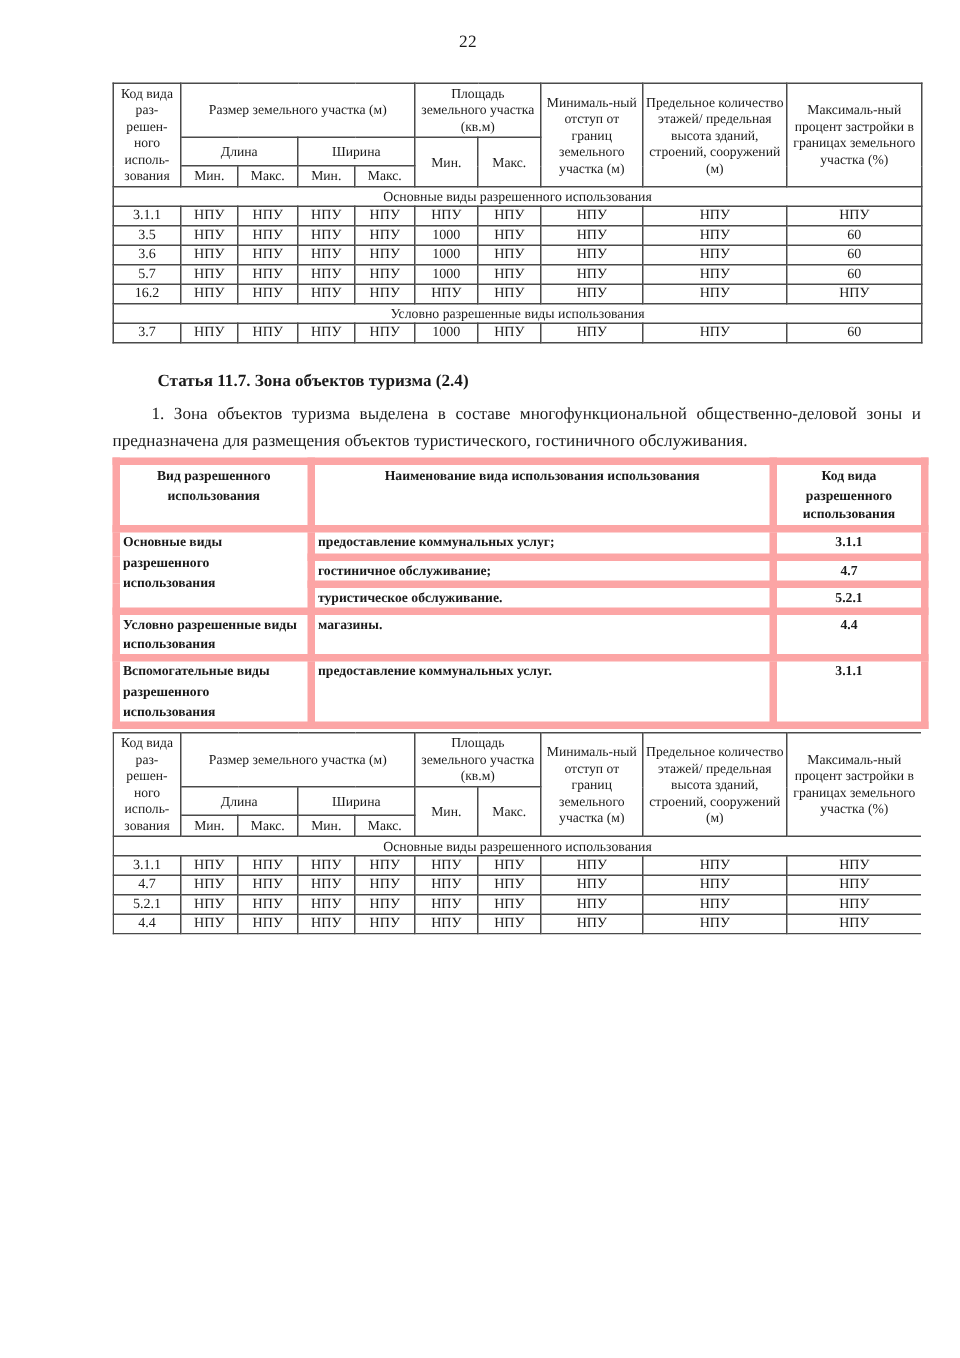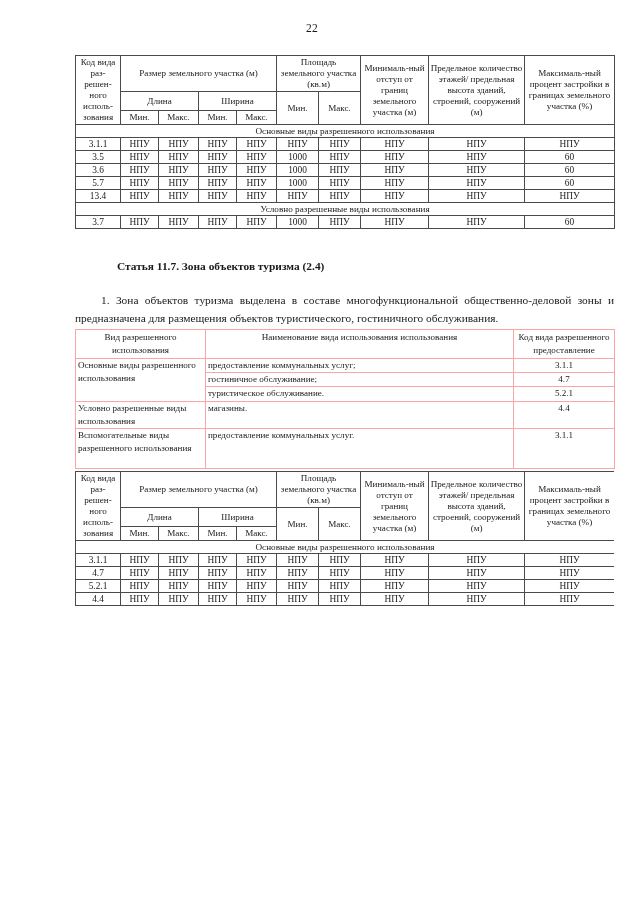--- a/index.html
+++ b/index.html
@@ -73,22 +73,22 @@
 
   
   table.kinds {
     width: 539px;
     border-collapse: collapse;
     table-layout: fixed;
     font-size: 9.1px;
     line-height: 12.6px;
   }
   table.kinds td, table.kinds th {
-    border: 1px solid #fca5a5;
-    font-weight: normal;
+    border: 5px solid #fca5a5;
+    font-weight: bold;
     vertical-align: top;
     padding: 0 2px;
   }
   table.kinds th.kh {
     text-align: center;
     vertical-align: top;
     padding: 1px 2px 2px 2px;
     line-height: 12.4px;
   }
   table.kinds td.left {
@@ -98,21 +98,21 @@
   }
   table.kinds td.code {
     text-align: center;
     vertical-align: top;
   }
 
   
   h2.article {
     font-size: 11.4px;
     font-weight: bold;
-    margin: 16px;
+    margin: 4px;
     padding: 0;
     line-height: 14px;
     text-indent: 26px;
   }
   p.para {
     font-size: 11.4px;
     margin: 0;
     padding: 0;
     line-height: 17.6px;
     text-align: justify;
@@ -215,21 +215,21 @@
           <td class="d">НПУ</td>
           <td class="d">НПУ</td>
           <td class="d">НПУ</td>
           <td class="d">1000</td>
           <td class="d">НПУ</td>
           <td class="d">НПУ</td>
           <td class="d">НПУ</td>
           <td class="d">60</td>
         </tr>
         <tr>
-          <td class="d">13.4</td>
+          <td class="d">16.2</td>
           <td class="d">НПУ</td>
           <td class="d">НПУ</td>
           <td class="d">НПУ</td>
           <td class="d">НПУ</td>
           <td class="d">НПУ</td>
           <td class="d">НПУ</td>
           <td class="d">НПУ</td>
           <td class="d">НПУ</td>
           <td class="d">НПУ</td>
         </tr>
@@ -264,21 +264,21 @@
     <table class="kinds">
       <colgroup>
         <col style="width:130px">
           <col style="width:308px">
           <col style="width:101px">
       </colgroup>
       <thead>
         <tr>
           <th class="kh">Вид разрешенного использования</th>
           <th class="kh">Наименование вида использования использования</th>
-          <th class="kh">Код вида разрешенного предоставление</th>
+          <th class="kh">Код вида разрешенного использования</th>
         </tr>
       </thead>
       <tbody>
         <tr>
           <td class="left" rowspan="3">Основные виды разрешенного использования</td>
           <td class="left">предоставление коммунальных услуг;</td>
           <td class="code">3.1.1</td>
         </tr>
         <tr>
           <td class="left">гостиничное обслуживание;</td>

